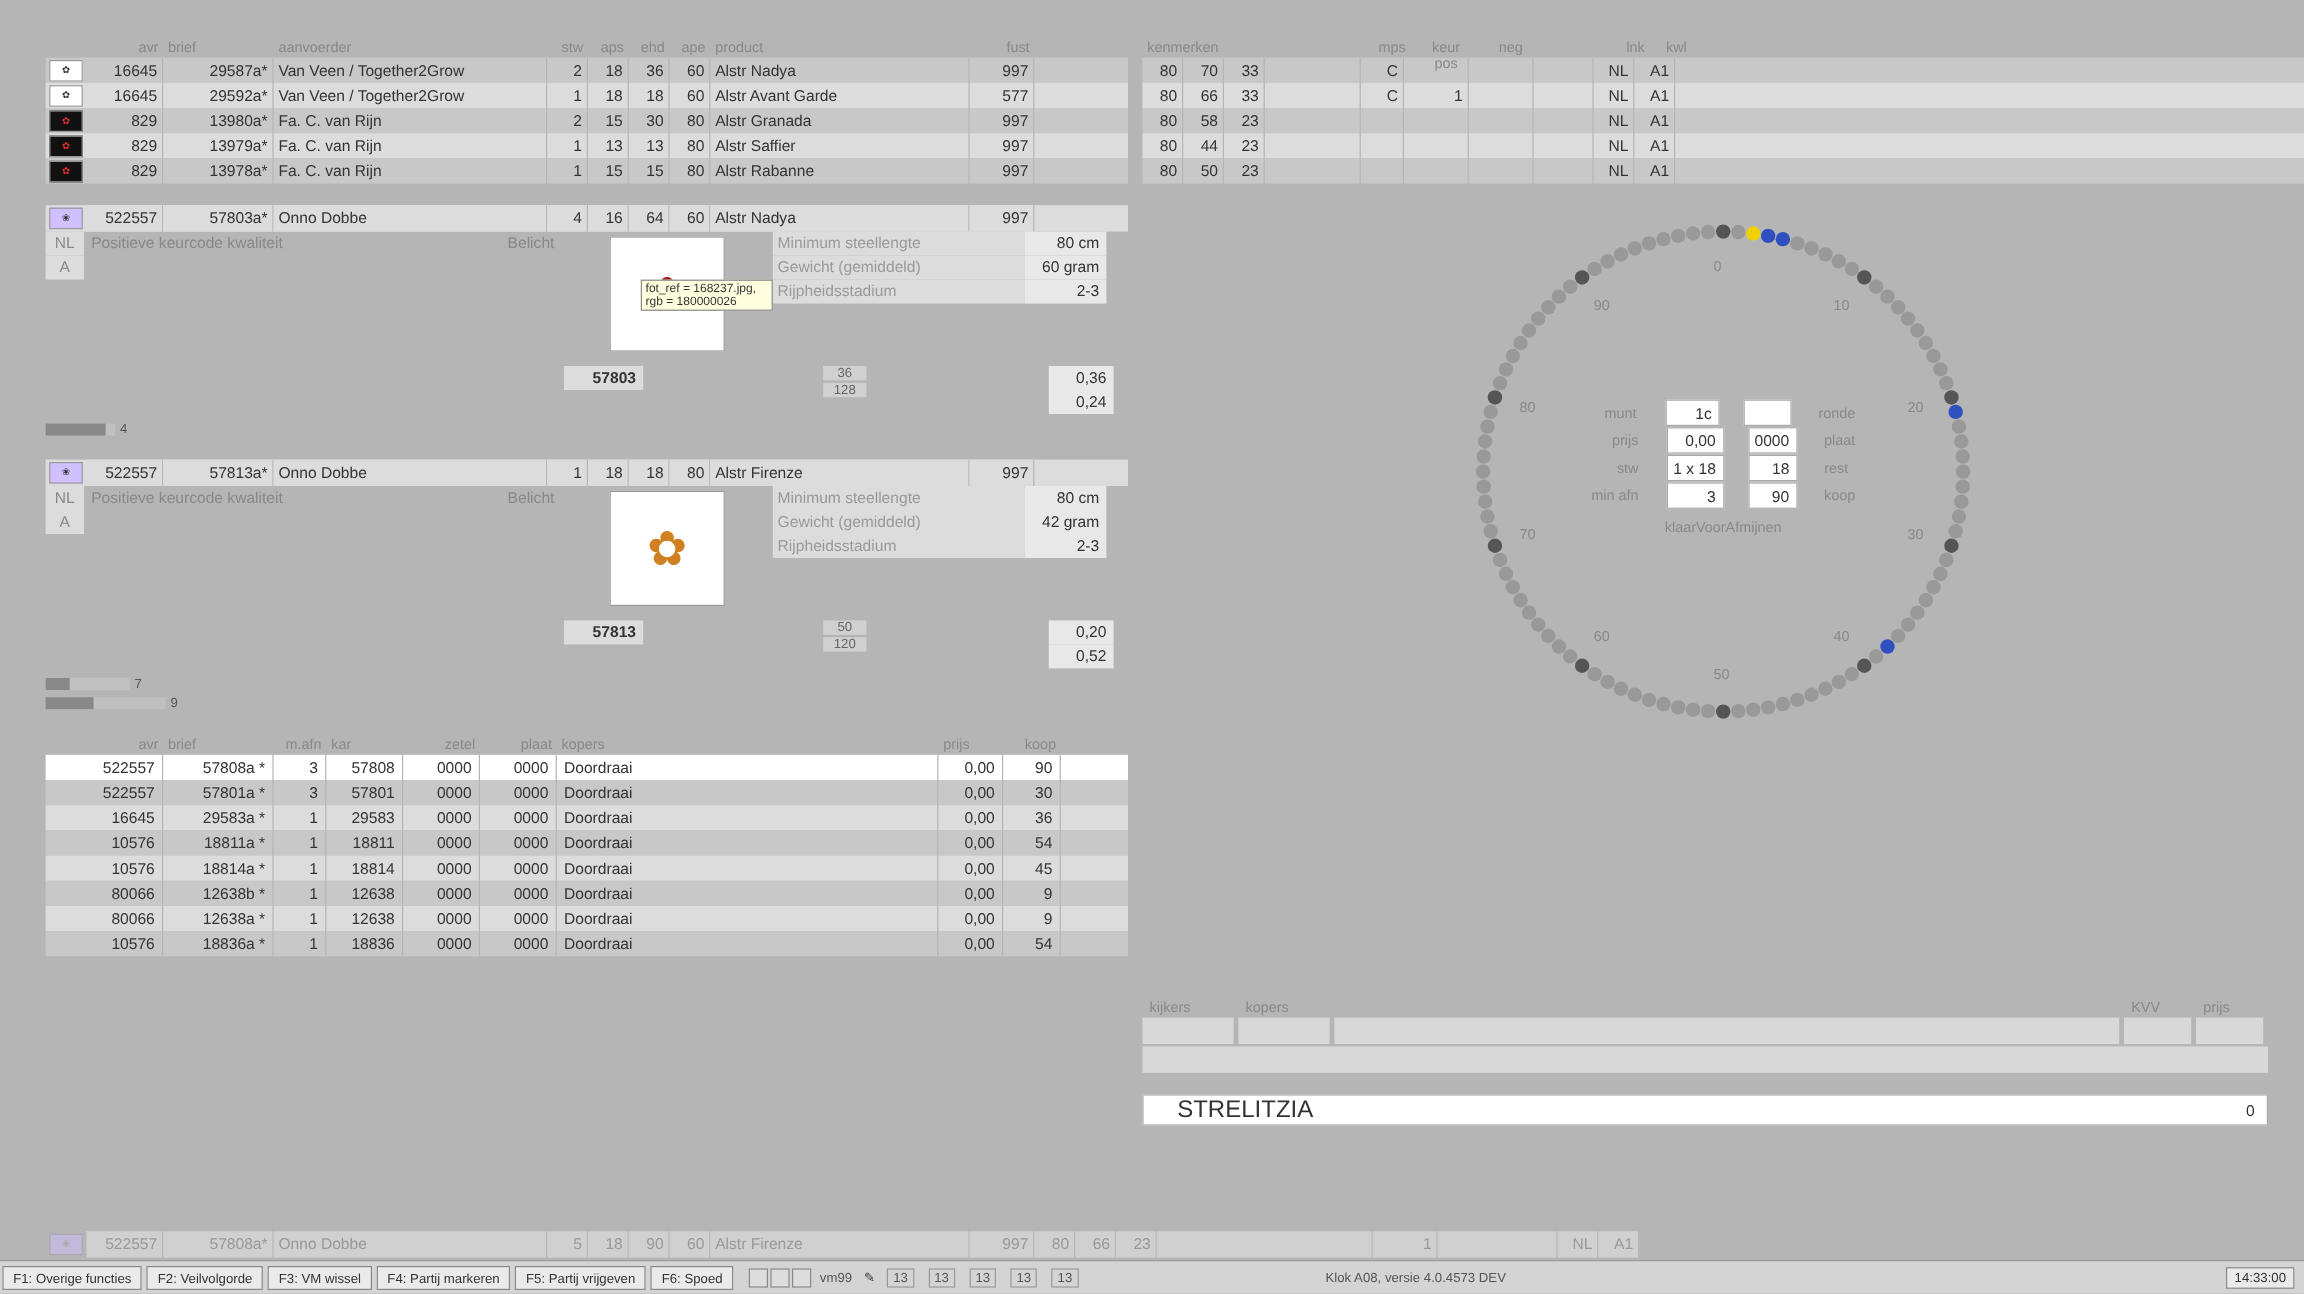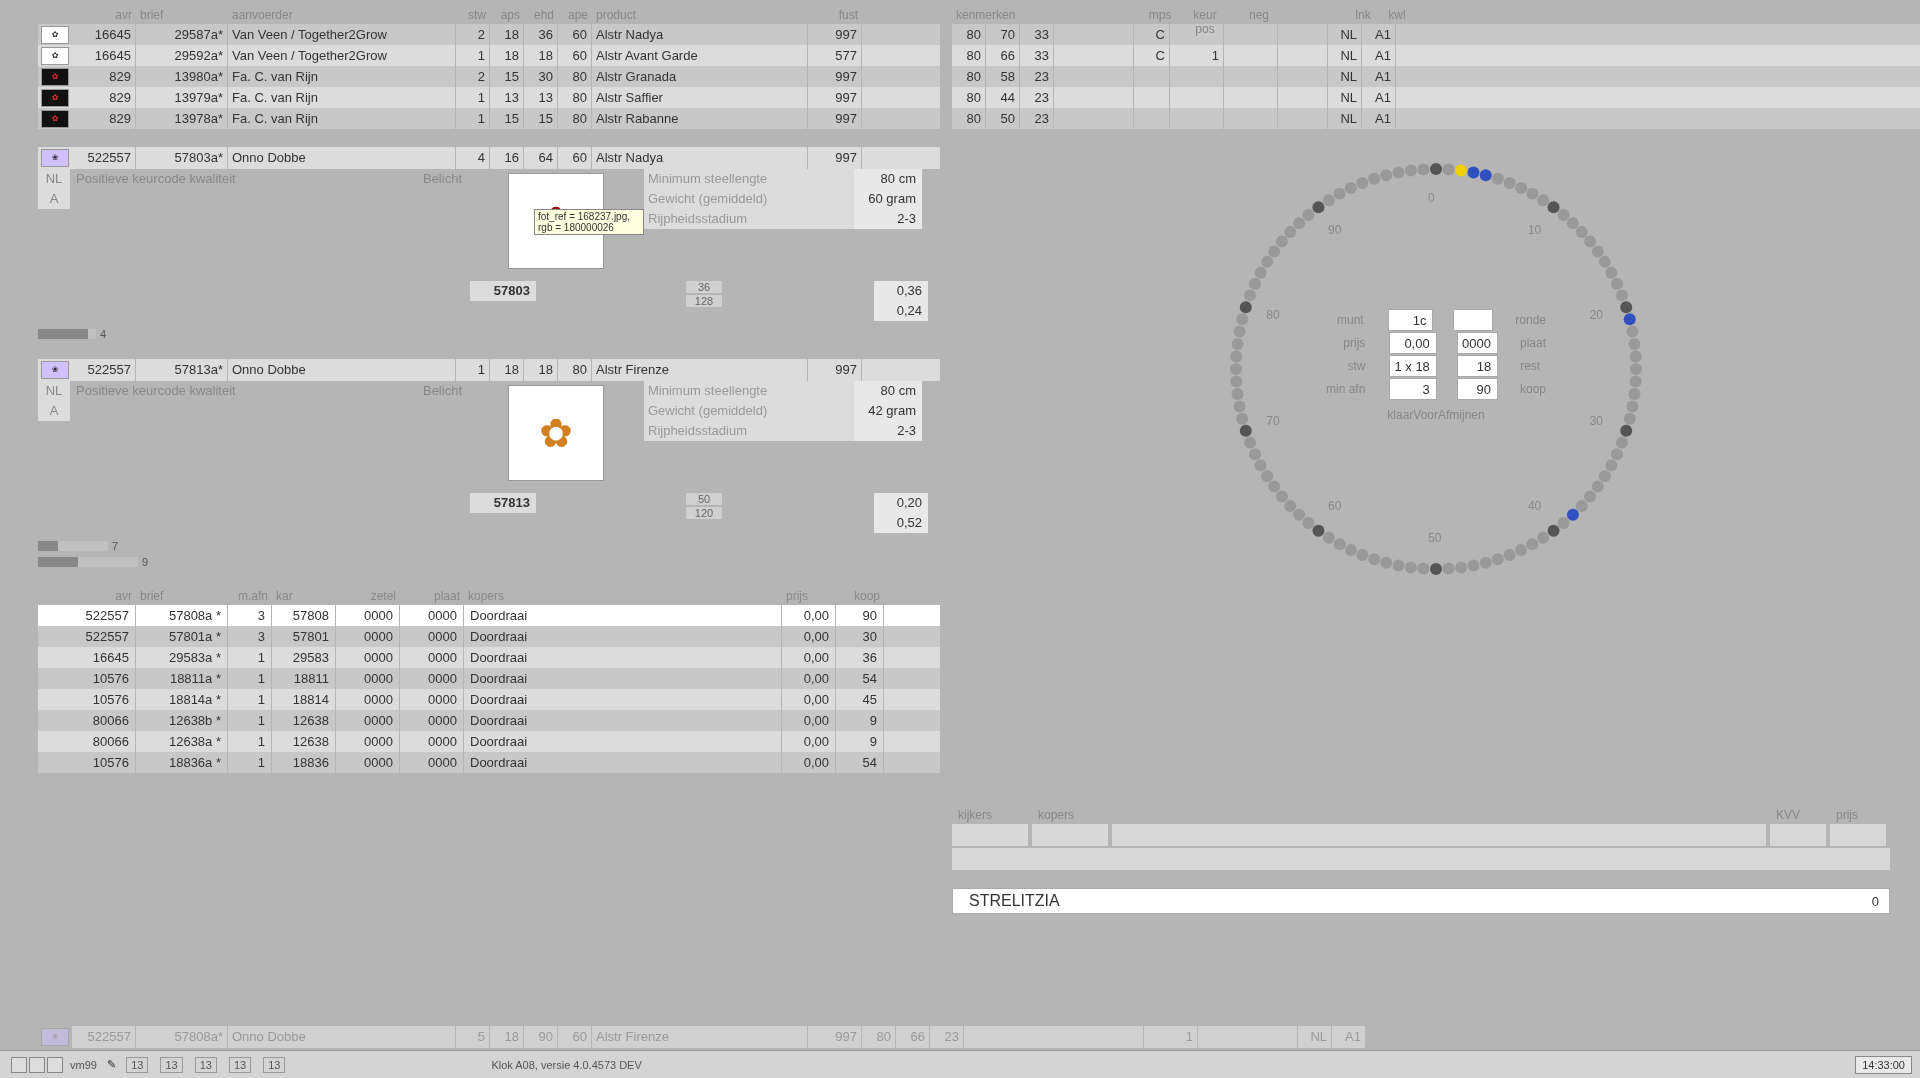--- a/index.html
+++ b/index.html
@@ -1,17 +1,17 @@
 <!DOCTYPE html>
 <html><head>
 <meta charset="utf-8">
 <style>
 * { box-sizing: border-box; margin: 0; padding: 0; }
 body { font-family: "Segoe UI", Tahoma, sans-serif; font-size: 13px; background: #b5b5b5; width: 1920px; height: 1078px; overflow: hidden; color: #333; }
-.main { display: flex; height: 1000px; }
+.main { display: flex; height: 1000px; margin-top: 24px; }
 .left-panel { flex: 0 0 940px; padding: 8px 0 0 38px; }
 .right-panel { flex: 1; padding: 8px 0 0 12px; position: relative; }
 
 
 .cols { height: 16px; color: #888; font-size: 12px; display: flex; }
 .cols span { text-align: right; padding: 0 4px; }
 .row { display: flex; height: 21px; line-height: 21px; }
 .row.dark { background: #c8c8c8; }
 .row.light { background: #dcdcdc; }
 .cell { padding: 0 4px; text-align: right; border-right: 1px solid #b5b5b5; }
@@ -86,21 +86,21 @@
 .cc-status { text-align:center; color:#888; font-size:12px; margin-top:8px; }
 .tick-label { position:absolute; font-size:12px; color:#888; }
 
 
 .br-box { position:absolute; bottom:130px; left:12px; right:30px; }
 .br-head { display:flex; height:16px; color:#888; font-size:12px; }
 .br-head span { padding:0 6px; }
 .br-row { display:flex; height:22px; }
 .br-row div { background:#d8d8d8; margin-right:4px; height:22px; }
 .br-text { position:absolute; bottom:86px; left:12px; right:30px; height:26px; background:#fff; border:1px solid #aaa; display:flex; align-items:center; }
-.br-text .ticker { flex:1; padding-left:16px; font-size:16px; }
+.br-text .ticker { flex:1; padding-left:28px; font-size:20px; }
 .br-text .num { width:60px; text-align:right; padding-right:10px; }
 
 
 .bottom-bar { position:absolute; bottom:0; left:0; right:0; height:28px; background:#d4d4d4; border-top:1px solid #999; display:flex; align-items:center; font-size:11px; }
 .fkey { border:1px solid #888; background:#eaeaea; padding:2px 8px; margin:0 2px; height:20px; line-height:16px; }
 .status-sq { width:16px; height:16px; border:1px solid #888; background:#ddd; margin:0 1px; }
 .sb-txt { margin:0 6px; color:#555; }
 .sb-time { margin-left:auto; margin-right:8px; border:1px solid #888; padding:2px 6px; background:#eaeaea; }
 </style>
 </head>
@@ -718,20 +718,28 @@
   <div class="cell w-kk">66</div>
   <div class="cell w-kk">23</div>
   <div class="cell" style="width:180px"></div>
   <div class="cell w-kpos">1</div>
   <div class="cell" style="width:100px"></div>
   <div class="cell w-land">NL</div>
   <div class="cell w-kwl">A1</div>
 </div>
 
 <div class="bottom-bar">
+  <div id="fkeys" style="display:flex">
+      <div class="fkey">F1: Overige functies</div>
+      <div class="fkey">F2: Veilvolgorde</div>
+      <div class="fkey">F3: VM wissel</div>
+      <div class="fkey">F4: Partij markeren</div>
+      <div class="fkey">F5: Partij vrijgeven</div>
+      <div class="fkey">F6: Spoed</div>
+    </div>
   <div style="display:flex;margin-left:10px">
     <div class="status-sq"></div>
     <div class="status-sq"></div>
       <div class="status-sq"></div>
   </div>
   <span class="sb-txt">vm99</span>
   <span style="margin:0 4px">✎</span>
   <div id="status-nums" style="display:flex">
       <span class="sb-txt" style="border: 1px solid rgb(153, 153, 153); padding: 1px 4px;">13</span>
       <span class="sb-txt" style="border: 1px solid rgb(153, 153, 153); padding: 1px 4px;">13</span>

